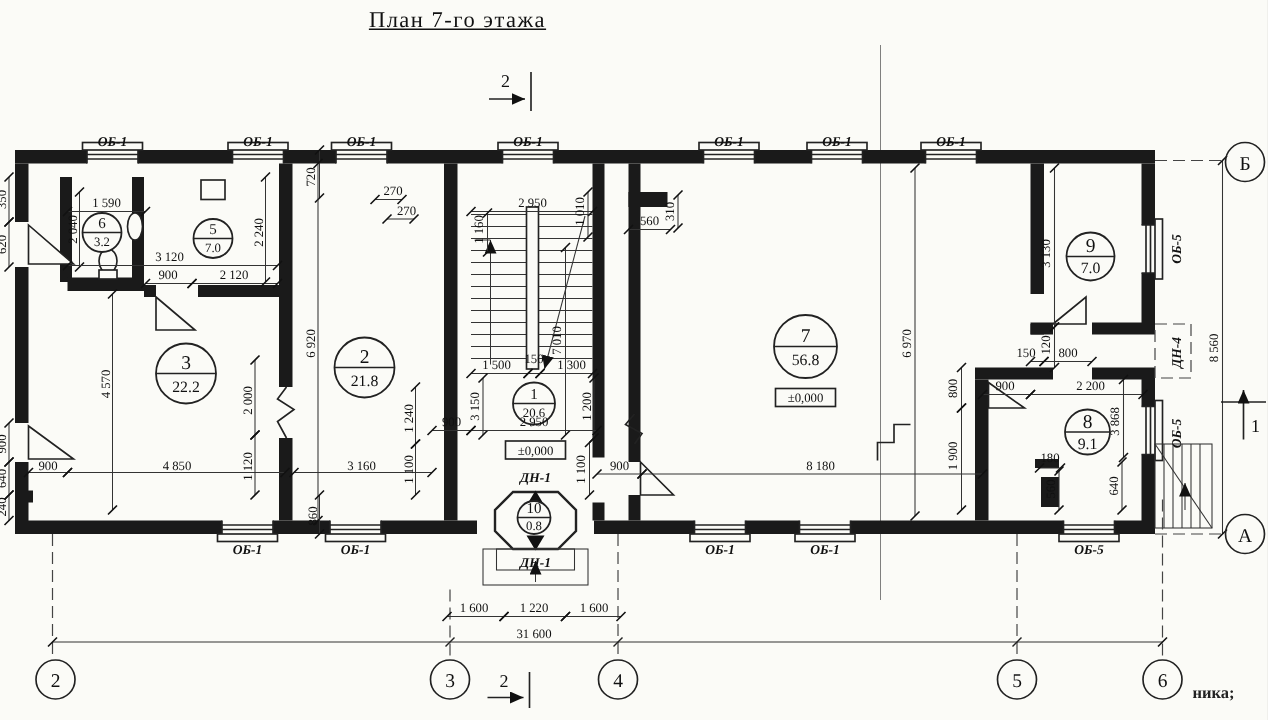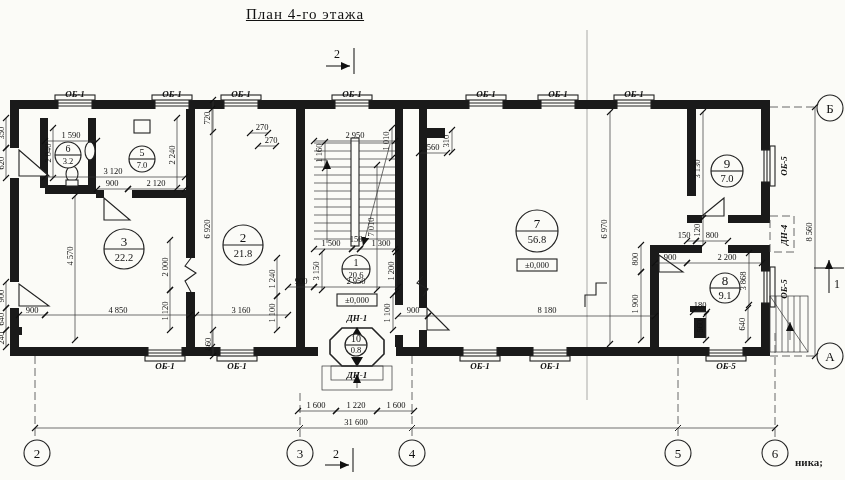--- a/index.html
+++ b/index.html
@@ -28,21 +28,21 @@
   .ax{font-size:13px;text-anchor:middle;}
   .sec{font-size:12px;text-anchor:middle;}
   .lvl{font-size:8.5px;text-anchor:middle;}
   .bub{fill:none;stroke:#222;stroke-width:1.1;}
   .stamp{fill:#fbfbf7;stroke:#222;stroke-width:1.2;}
 </style>
 </head>
 <body>
 
 <div id="stage">
-  <div id="plan-title">План 4-го этажа</div>
+  <div id="plan-title">План 7-го этажа</div>
   <div id="footer-note">ника;</div>
 
   <svg width="845" height="480" viewBox="0 0 845 480">
     <defs>
       <marker id="tk" markerUnits="userSpaceOnUse" markerWidth="9" markerHeight="9" refX="4.5" refY="4.5" orient="0">
         <path d="M1.5,7.5 L7.5,1.5" stroke="#111" stroke-width="1.1"></path>
       </marker>
       <marker id="arr" markerUnits="userSpaceOnUse" markerWidth="11" markerHeight="9" refX="9" refY="4" orient="auto">
         <path d="M0,0 L9,4 L0,8 Z" fill="#111"></path>
       </marker>

